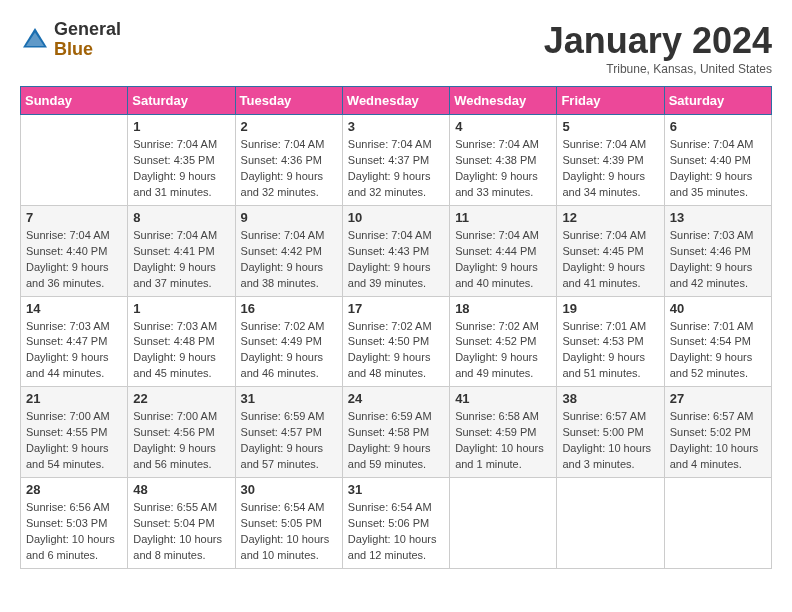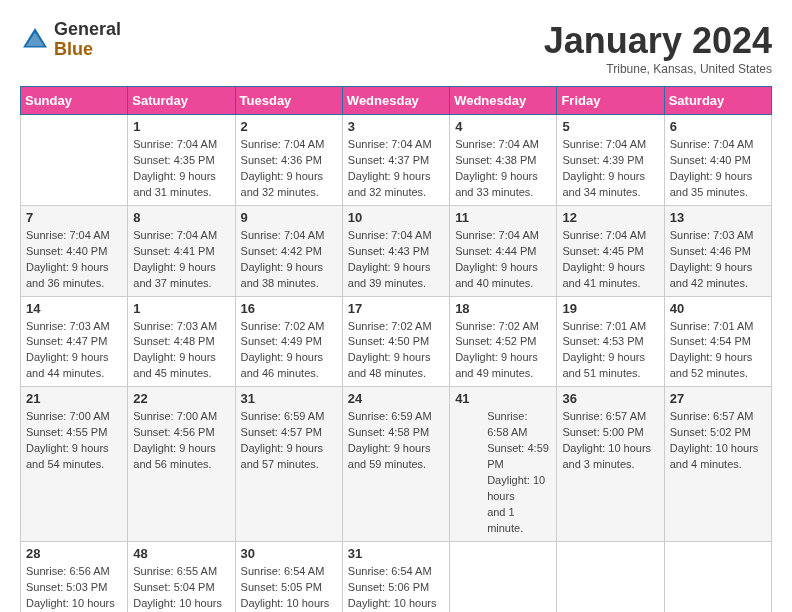--- a/index.html
+++ b/index.html
@@ -293,27 +293,27 @@
         </td>
         <td>
           <div class="day-number">24</div>
           <div class="day-info" style="white-space: pre-line;">Sunrise: 6:59 AM
 Sunset: 4:58 PM
 Daylight: 9 hours
 and 59 minutes.</div>
         </td>
         <td>
           <div class="day-number">41</div>
-          <div class="day-info" style="white-space: pre-line; margin-left: 32px;">Sunrise: 6:58 AM
+          <div class="day-info" style="white-space: pre-line;">Sunrise: 6:58 AM
 Sunset: 4:59 PM
 Daylight: 10 hours
 and 1 minute.</div>
         </td>
         <td>
-          <div class="day-number">36</div>
+          <div class="day-number">38</div>
           <div class="day-info" style="white-space: pre-line;">Sunrise: 6:57 AM
 Sunset: 5:00 PM
 Daylight: 10 hours
 and 3 minutes.</div>
         </td>
         <td>
           <div class="day-number">27</div>
           <div class="day-info" style="white-space: pre-line;">Sunrise: 6:57 AM
 Sunset: 5:02 PM
 Daylight: 10 hours

